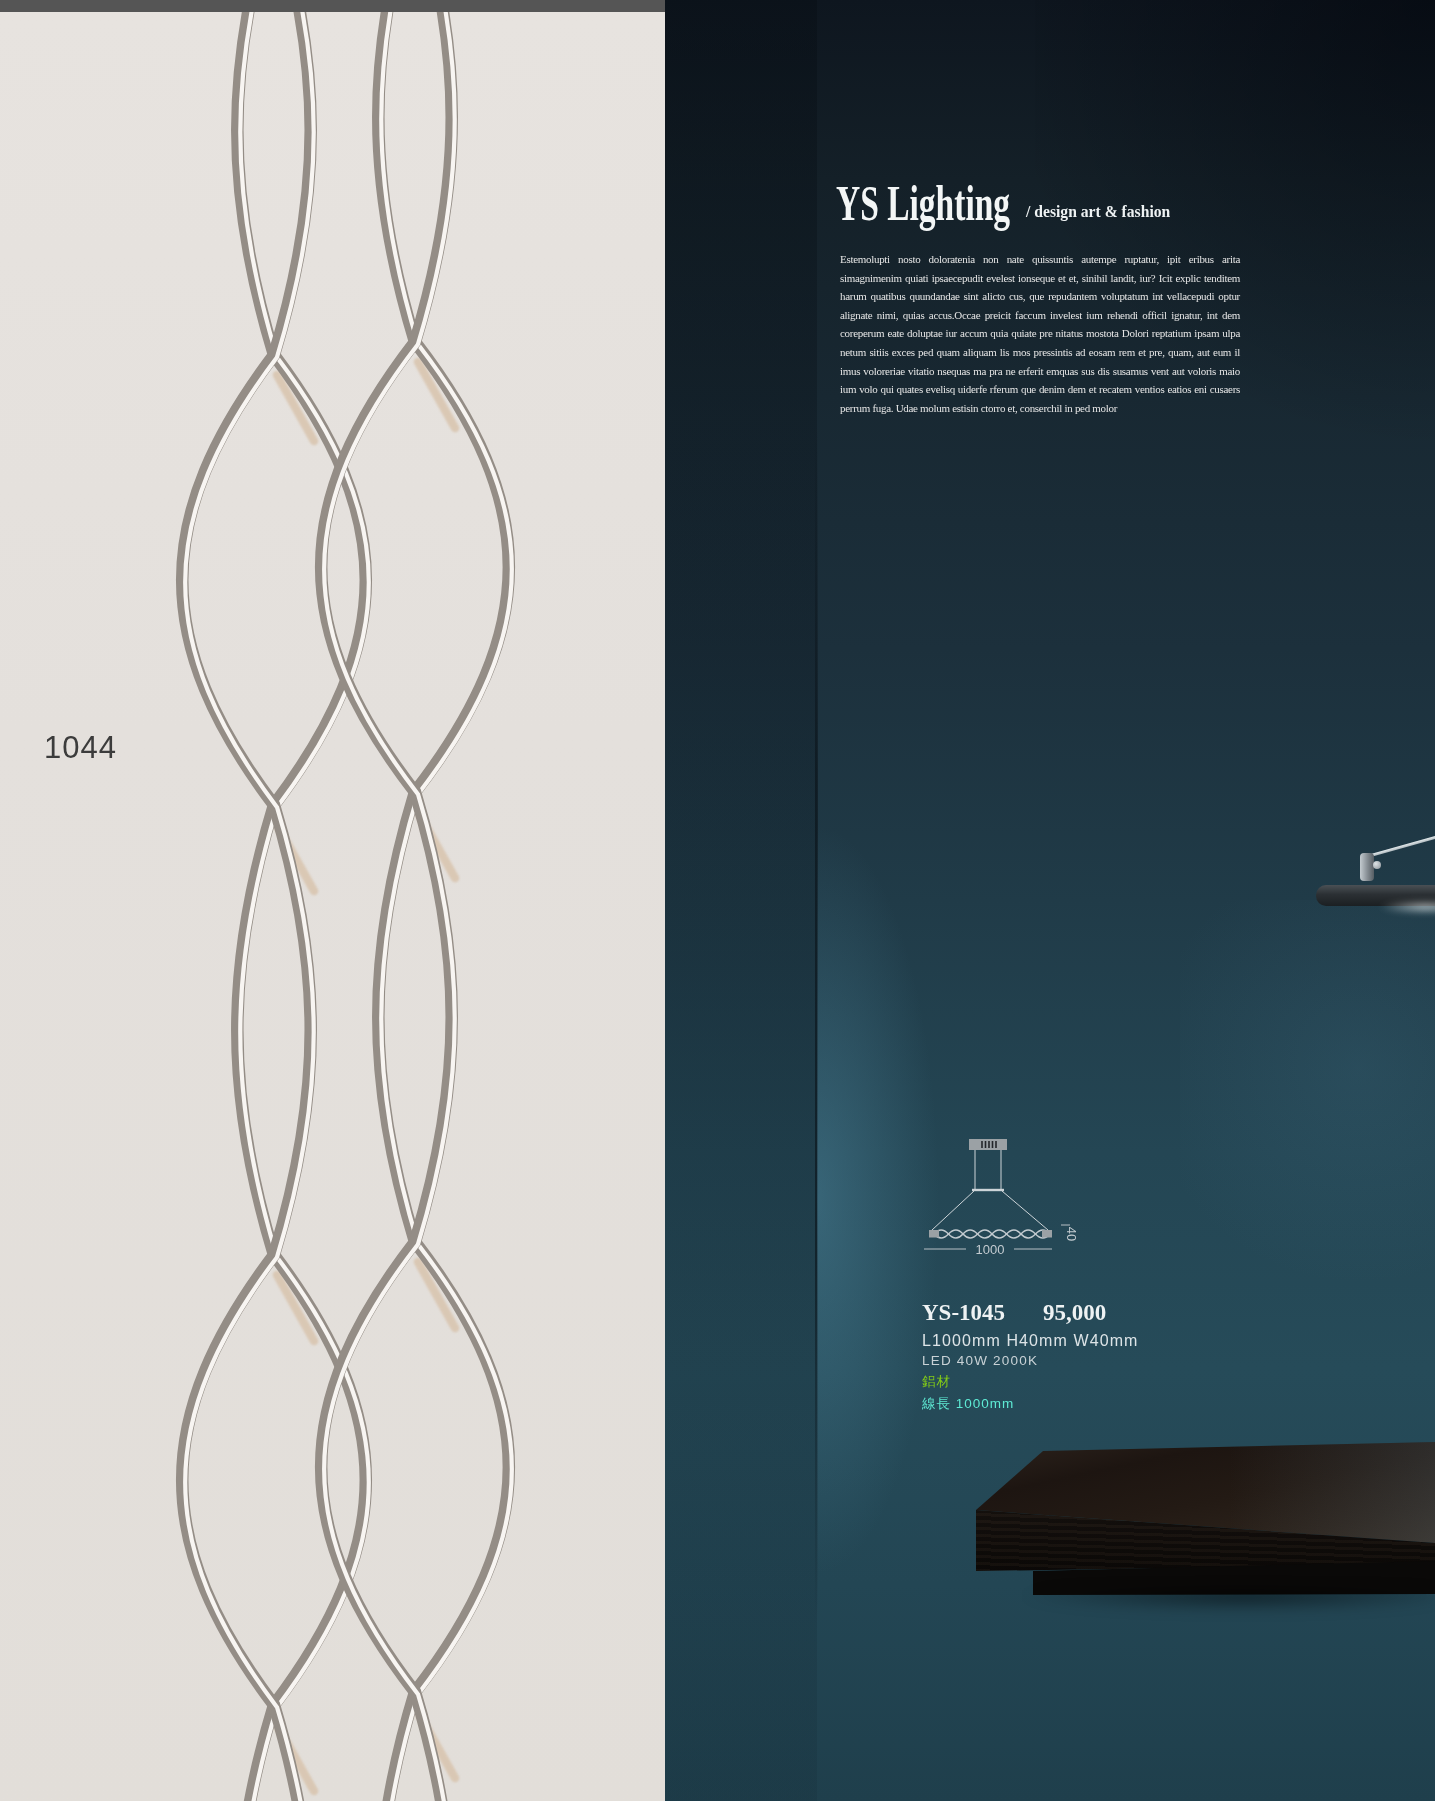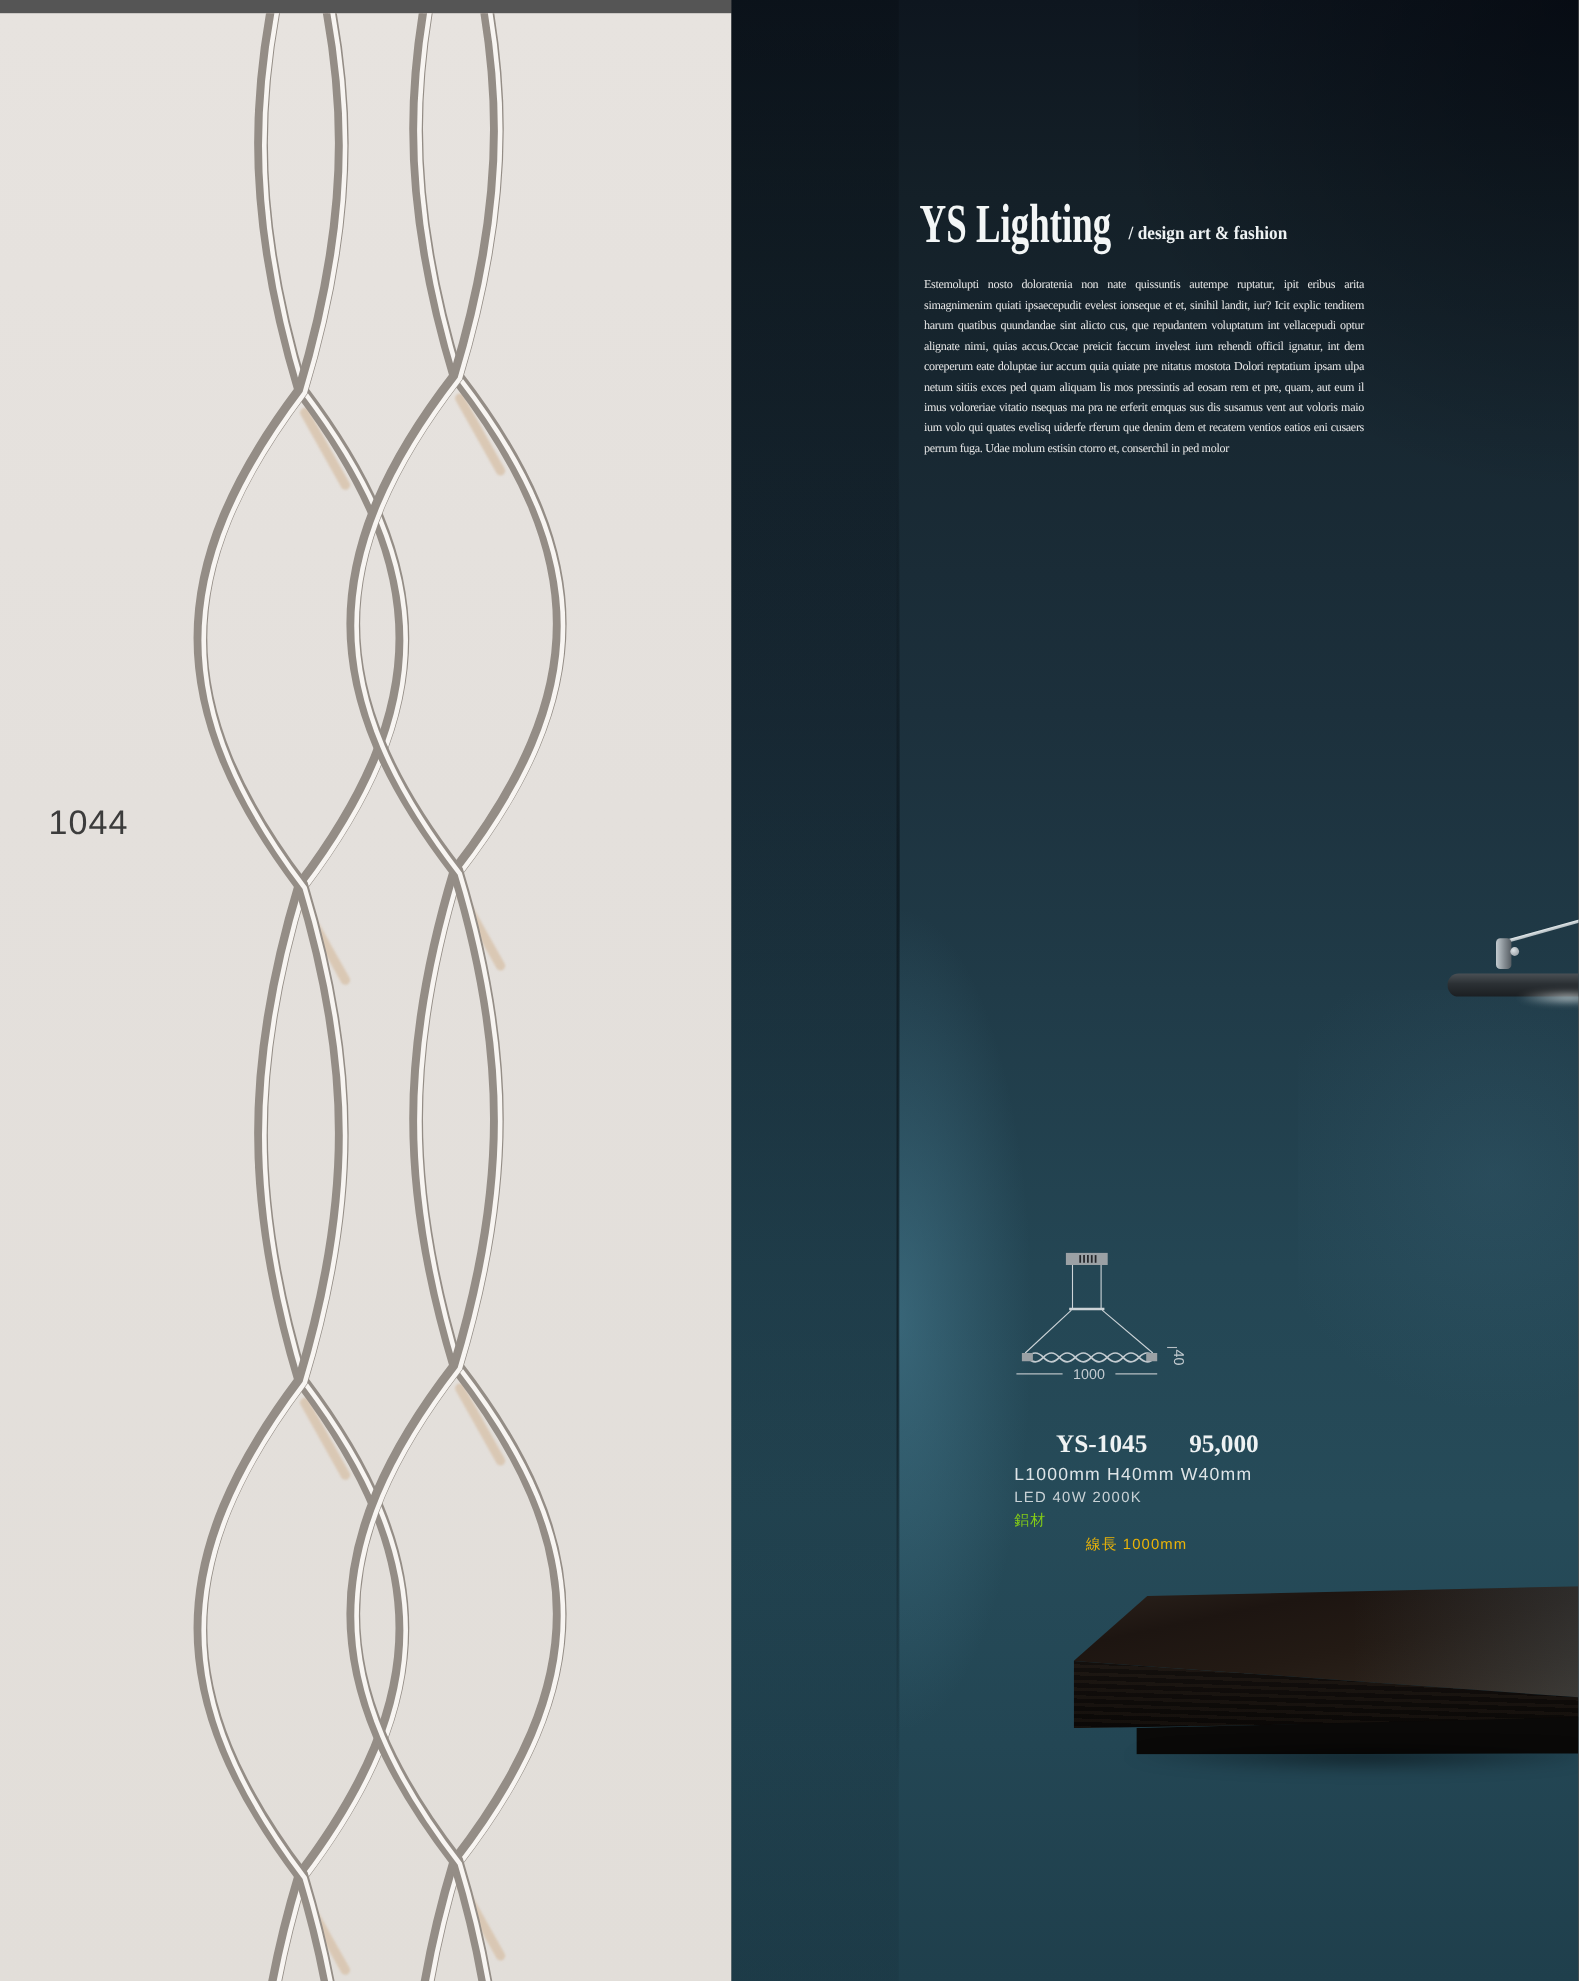--- a/index.html
+++ b/index.html
@@ -44,29 +44,29 @@
   .description{position:absolute;left:836px;top:246px;width:400px;
     font-size:11px;line-height:18.6px;letter-spacing:-0.3px;
     text-align:justify;color:#e5e5e5;margin:4px;}
 
   
   #diagram-svg{position:absolute;left:900px;top:1130px;}
 
   
   .product{position:absolute;left:922px;top:1300px;color:#cdd6da;}
   .product-head{display:flex;align-items:baseline;gap:38px;
-    font-weight:bold;font-size:23px;color:#eef2f3;line-height:26px;margin-left:38px;}
+    font-weight:bold;font-size:23px;color:#eef2f3;line-height:26px;}
   .product-dims{margin-top:4px;font-family:"Liberation Sans",sans-serif;
     font-size:16px;letter-spacing:1.1px;color:#dde4e7;line-height:21px;}
   .product-spec{font-family:"Liberation Sans",sans-serif;font-size:13.5px;
     letter-spacing:1.2px;color:#c9d2d6;line-height:19px;}
   .product-material{font-family:"Liberation Sans",sans-serif;font-size:13.5px;
     letter-spacing:1px;color:#84cc16;line-height:19px;margin-top:2px;}
   .product-cord{font-family:"Liberation Sans",sans-serif;font-size:13.5px;
-    letter-spacing:1px;color:#eab308;line-height:19px;margin-top:3px;text-align:center;}
+    letter-spacing:1px;color:#5eead4;line-height:19px;margin-top:3px;}
 
   
   .lamp-arm{position:absolute;left:1367px;top:855px;width:74px;height:2.5px;
     background:linear-gradient(180deg,#e6ecee,#aeb8bd);border-radius:2px;
     transform:rotate(-15.6deg);transform-origin:left center;}
   .lamp-joint{position:absolute;left:1360px;top:853px;width:14px;height:28px;
     border-radius:4px;background:linear-gradient(90deg,#c3cbd0,#848c92 55%,#565d63);}
   .lamp-knob{position:absolute;left:1373px;top:861px;width:8px;height:8px;
     border-radius:50%;background:radial-gradient(circle at 35% 35%,#dde3e6,#8b9298);}
   .lamp-head{position:absolute;left:1316px;top:885px;width:132px;height:21px;

